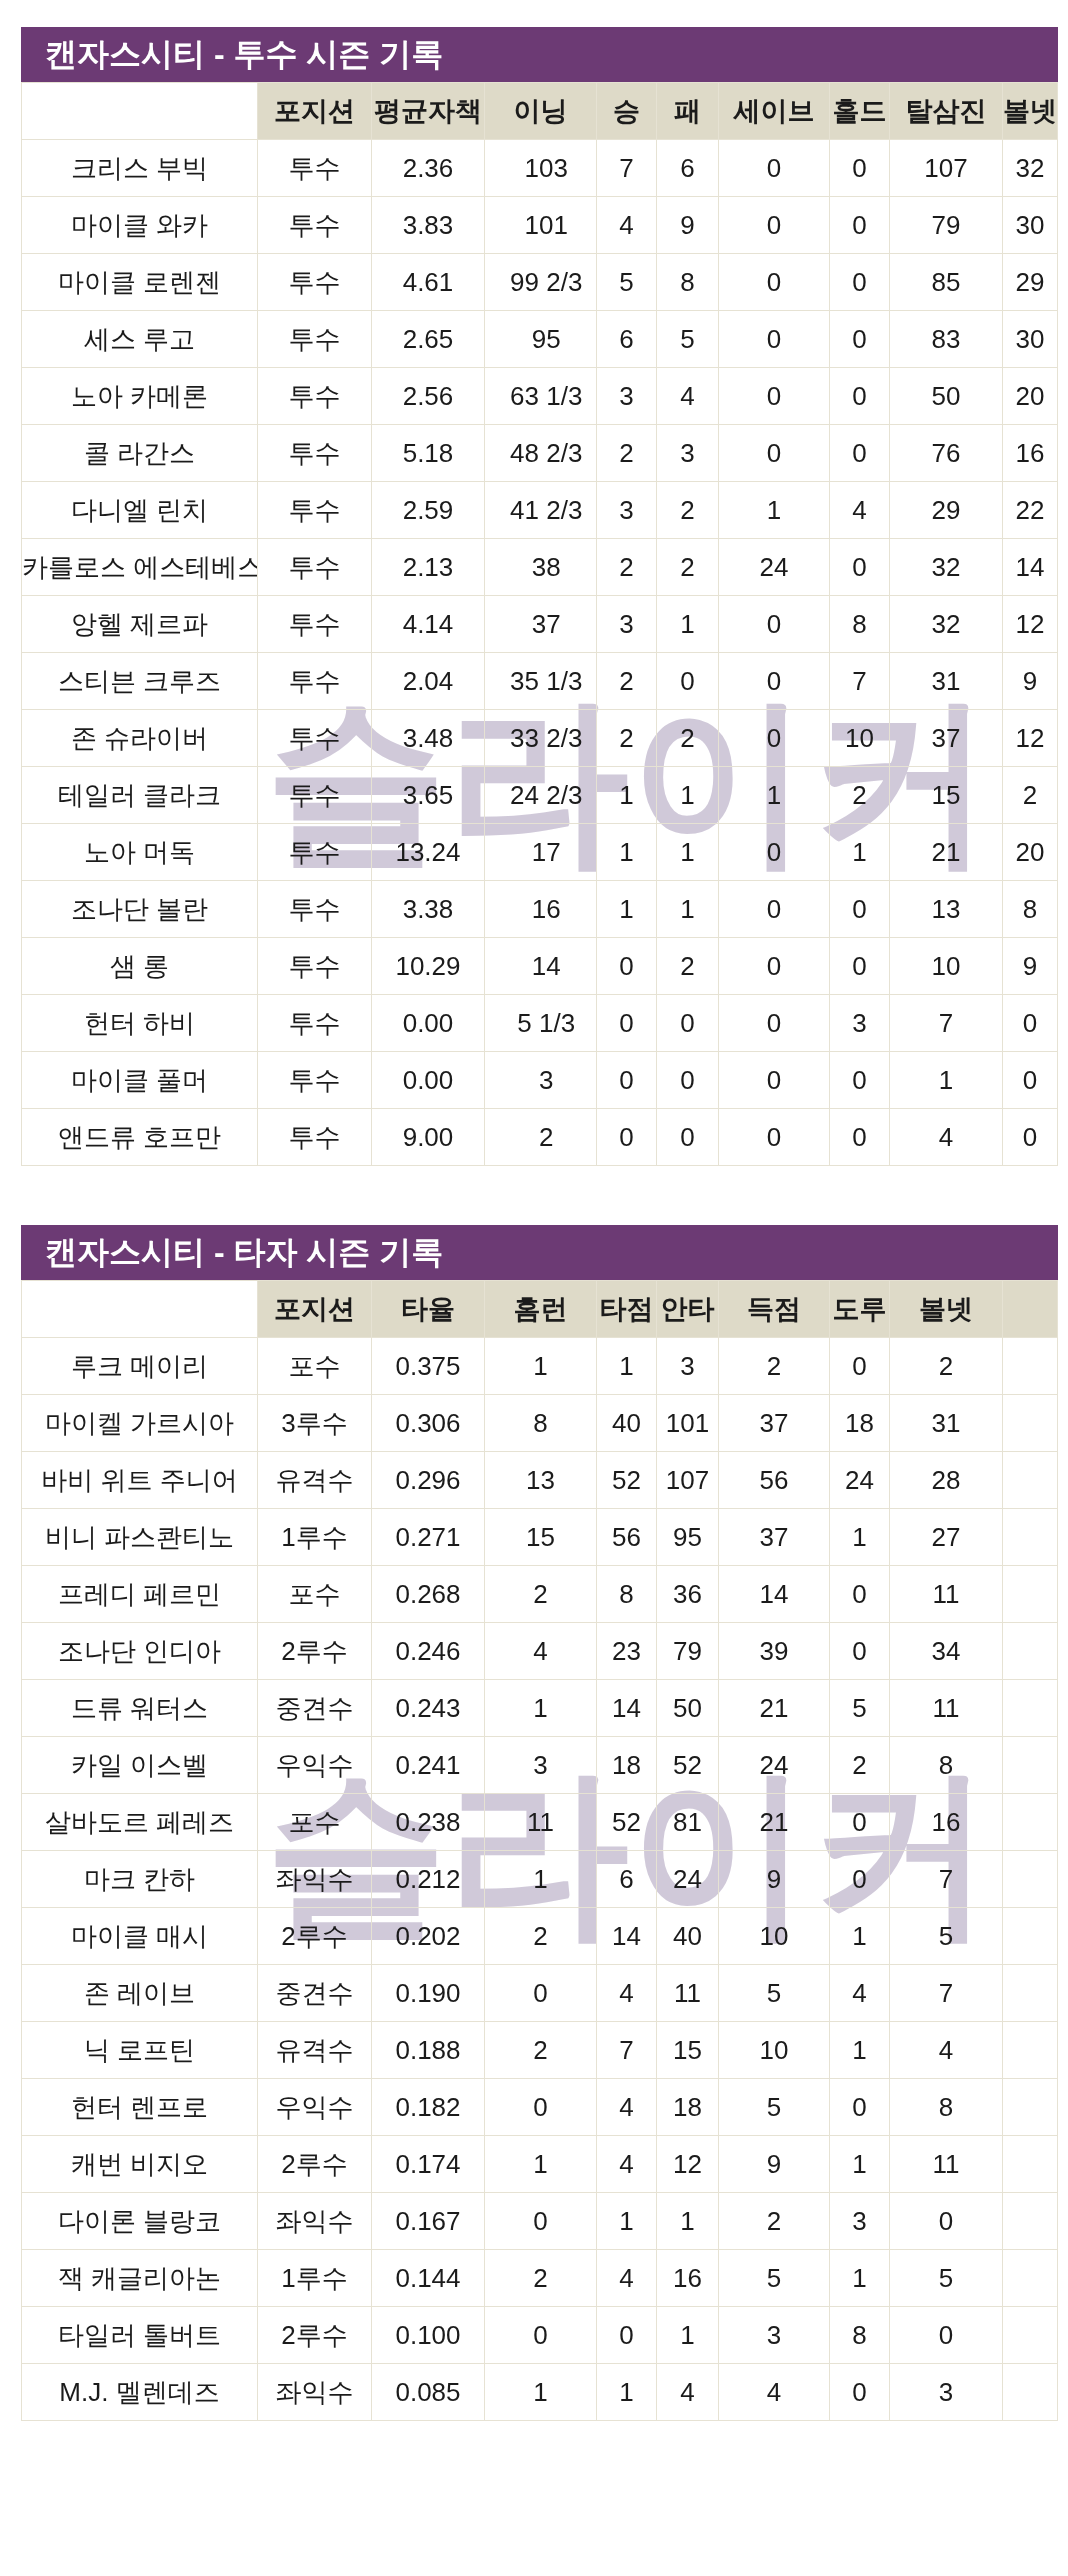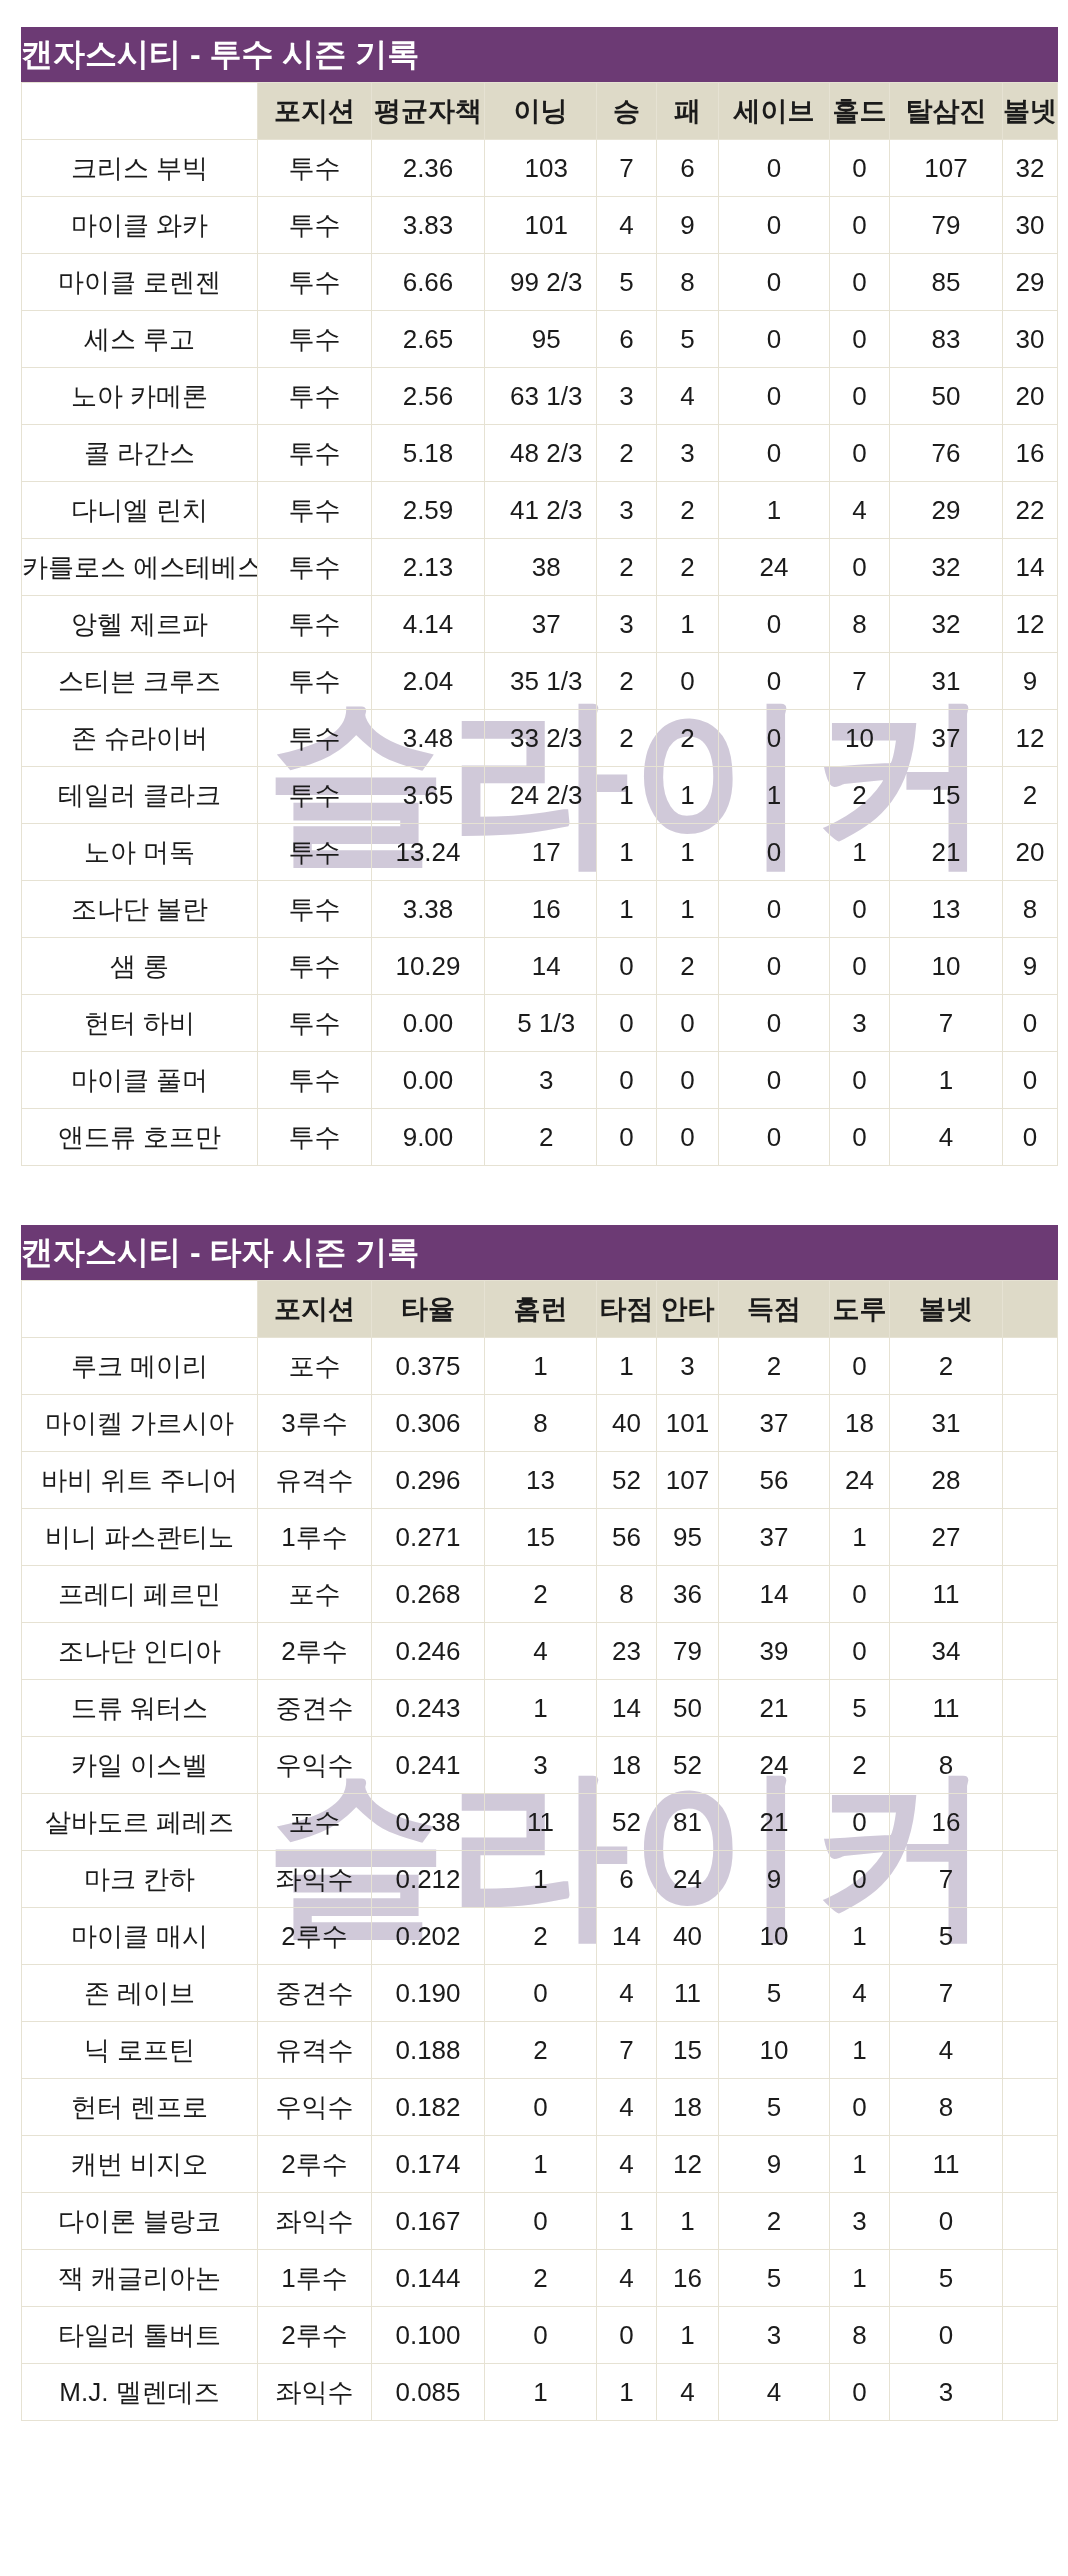--- a/index.html
+++ b/index.html
@@ -27,21 +27,21 @@
   .stat-block.first{margin-bottom:59px;}
   .title-bar{
     position:relative;
     z-index:2;
     height:55px;
     line-height:55px;
     background:var(--title_bg);
     color:var(--title_text);
     font-size:32px;
     font-weight:700;
-    padding-left:0;
+    padding-left:24px;
     white-space:nowrap;
     overflow:hidden;
   }
   table.grid{
     position:relative;
     z-index:2;
     border-collapse:collapse;
     table-layout:fixed;
     width:1037px;
     background:transparent;
@@ -148,21 +148,21 @@
               <td>4</td>
               <td>9</td>
               <td>0</td>
               <td>0</td>
               <td>79</td>
               <td>30</td>
             </tr>
             <tr>
               <td>마이클 로렌젠</td>
               <td>투수</td>
-              <td>6.66</td>
+              <td>4.61</td>
               <td class="al">99 2/3</td>
               <td>5</td>
               <td>8</td>
               <td>0</td>
               <td>0</td>
               <td>85</td>
               <td>29</td>
             </tr>
             <tr>
               <td>세스 루고</td>

